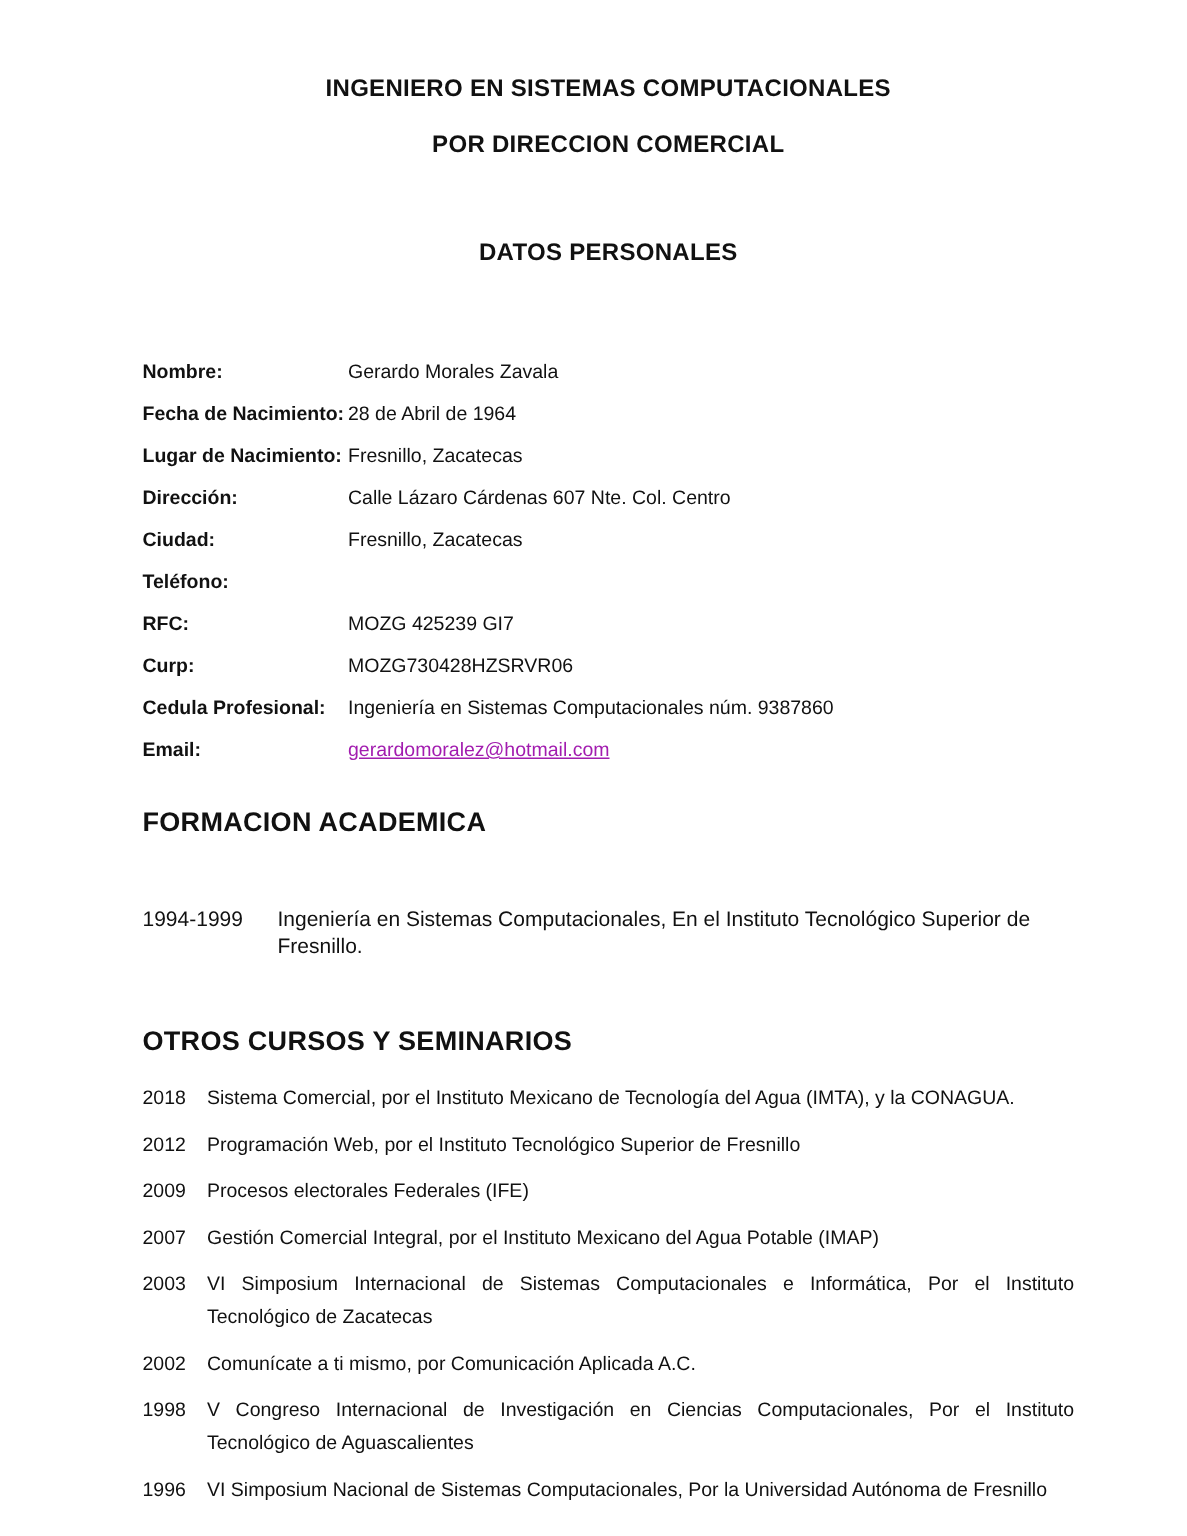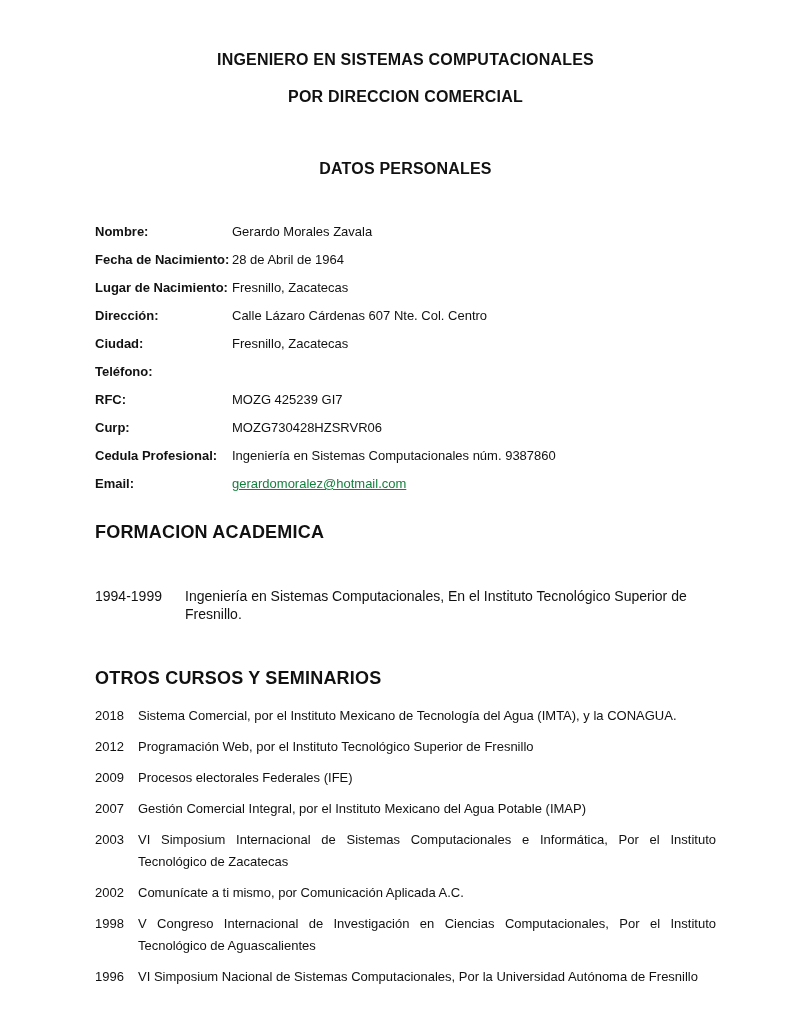--- a/index.html
+++ b/index.html
@@ -31,40 +31,40 @@
   }
   .doc-title.line2 { margin-top: 17px; }
   .section-heading-centered {
     margin: 52px 0 0 0;
     font-size: 16px;
     line-height: 20px;
     font-weight: bold;
     text-align: center;
     letter-spacing: 0.2px;
   }
-  .fields { margin-top: 44px; }
+  .fields { margin-top: 60px; }
   .field-row {
     display: flex;
     align-items: baseline;
     font-size: 13px;
     line-height: 18px;
     margin-bottom: 10px;
   }
   .field-label {
     flex: 0 0 137px;
     font-weight: bold;
     white-space: pre-wrap;
   }
   .field-value {
     flex: 1 1 auto;
     white-space: pre-wrap;
   }
   .field-value.linked {
     text-decoration: underline;
-    color: #15803d;
+    color: #a21caf;
     cursor: pointer;
   }
   .section-heading {
     margin: 28px 0 0 0;
     font-size: 18px;
     line-height: 22px;
     font-weight: bold;
     letter-spacing: 0.2px;
   }
   .section-heading.gap-large { margin-top: 44px; }

